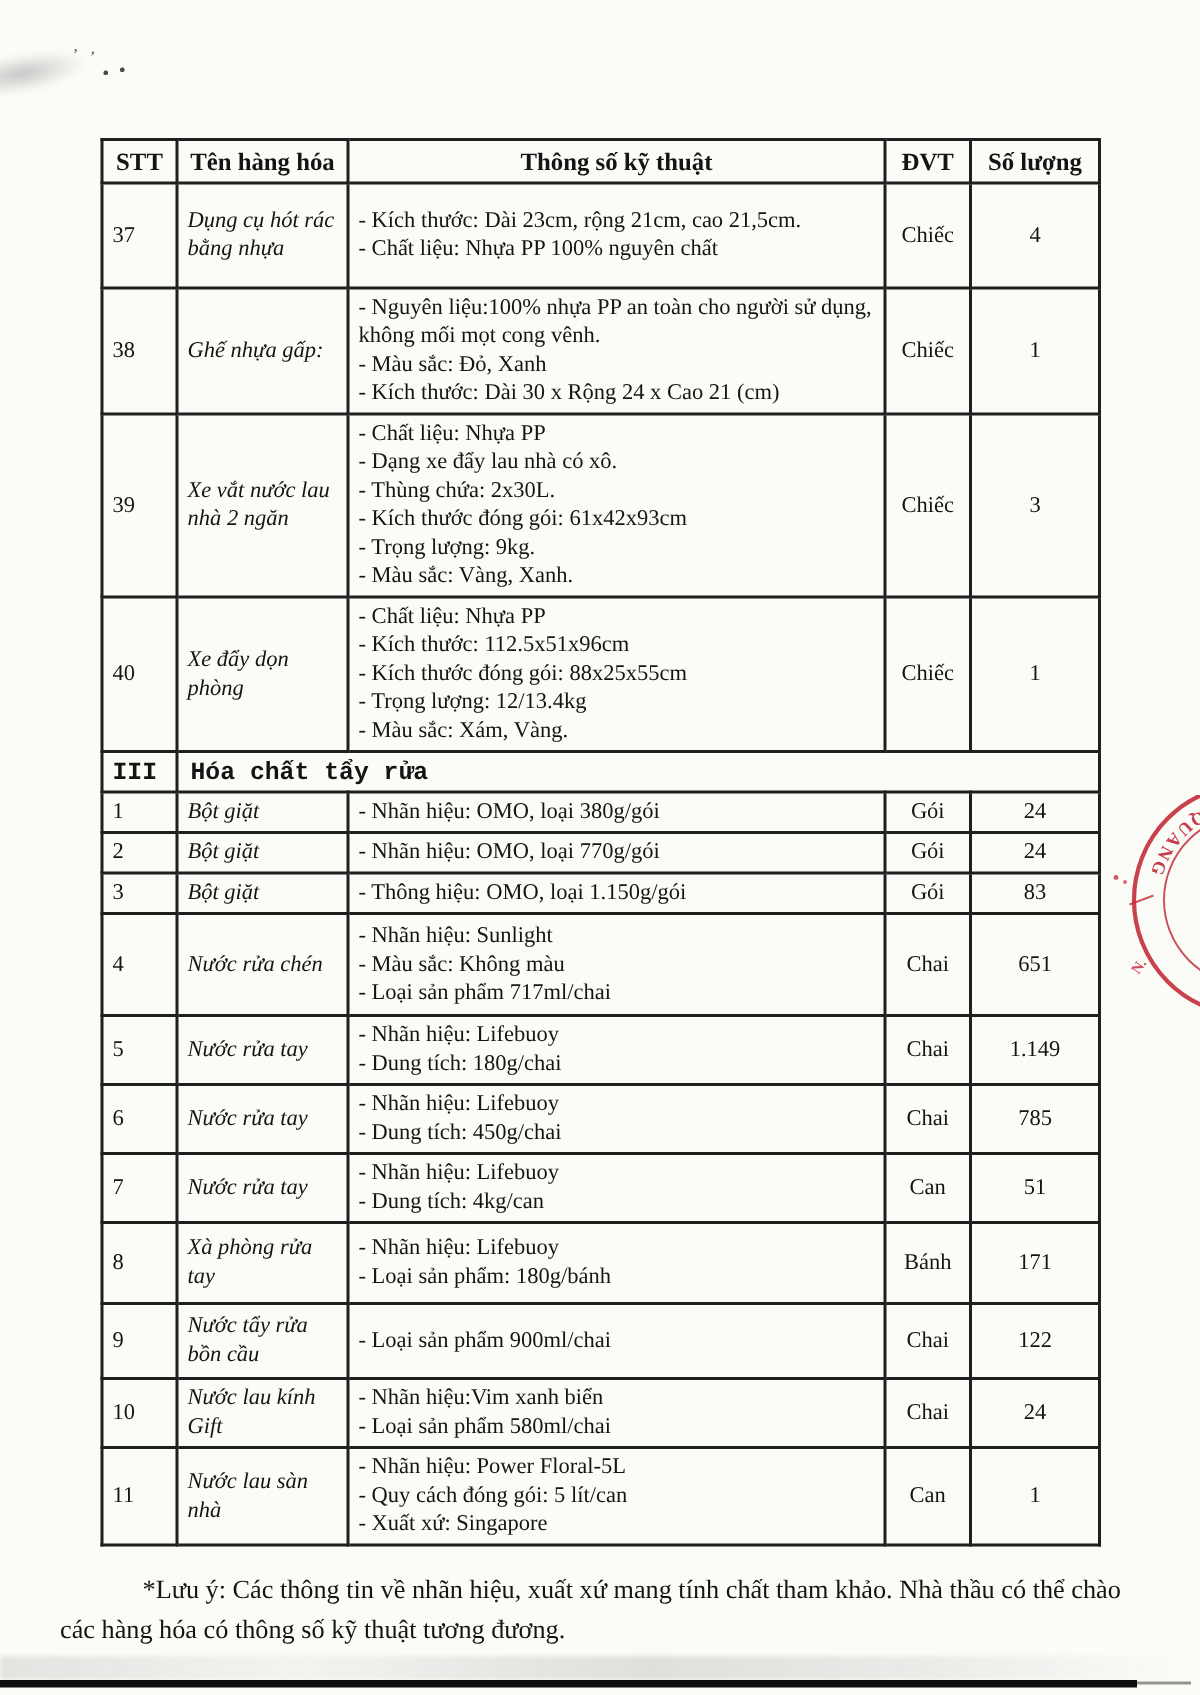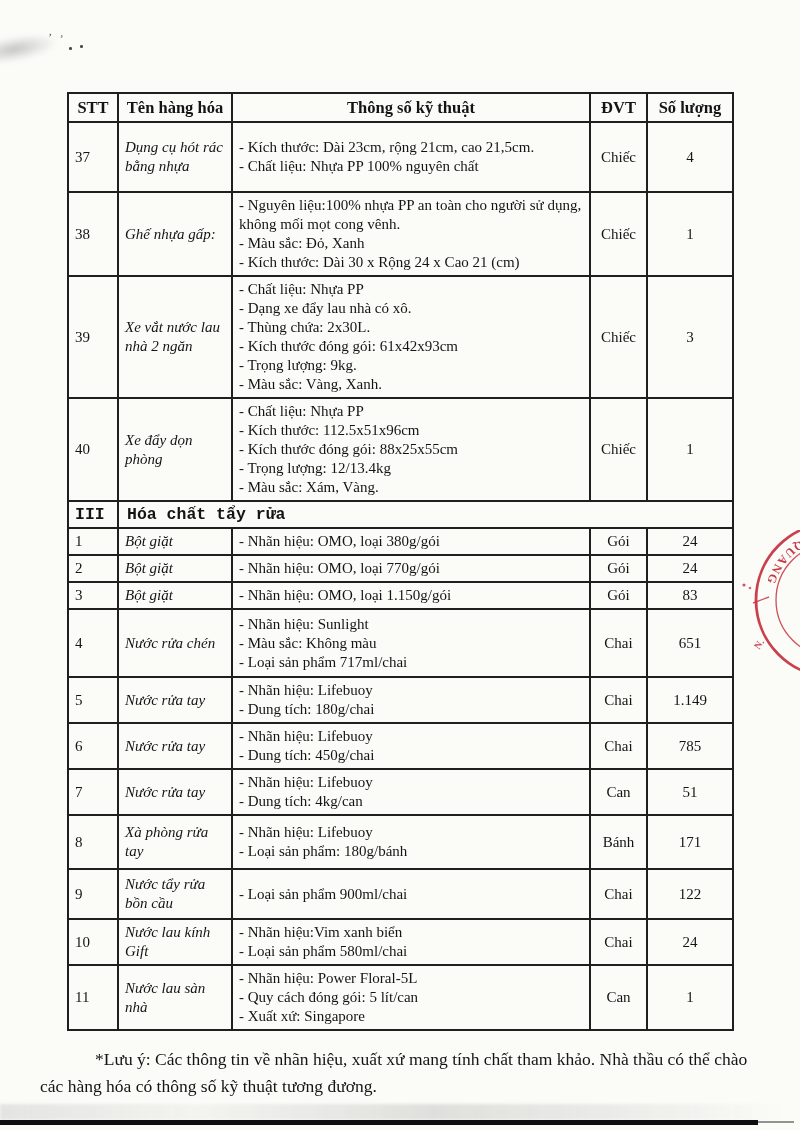--- a/index.html
+++ b/index.html
@@ -174,21 +174,21 @@
           <td class="c-spec">
             <div>- Nhãn hiệu: OMO, loại 770g/gói</div>
           </td>
           <td class="c-unit">Gói</td>
           <td class="c-qty">24</td>
         </tr>
         <tr>
           <td class="c-stt">3</td>
           <td class="c-name">Bột giặt</td>
           <td class="c-spec">
-            <div>- Nhãn hiệu: OMO, loại 1.150g/gói</div>
+            <div>- Thông hiệu: OMO, loại 1.150g/gói</div>
           </td>
           <td class="c-unit">Gói</td>
           <td class="c-qty">83</td>
         </tr>
         <tr>
           <td class="c-stt">4</td>
           <td class="c-name">Nước rửa chén</td>
           <td class="c-spec">
             <div>- Nhãn hiệu: Sunlight</div>
             <div>- Màu sắc: Không màu</div>

